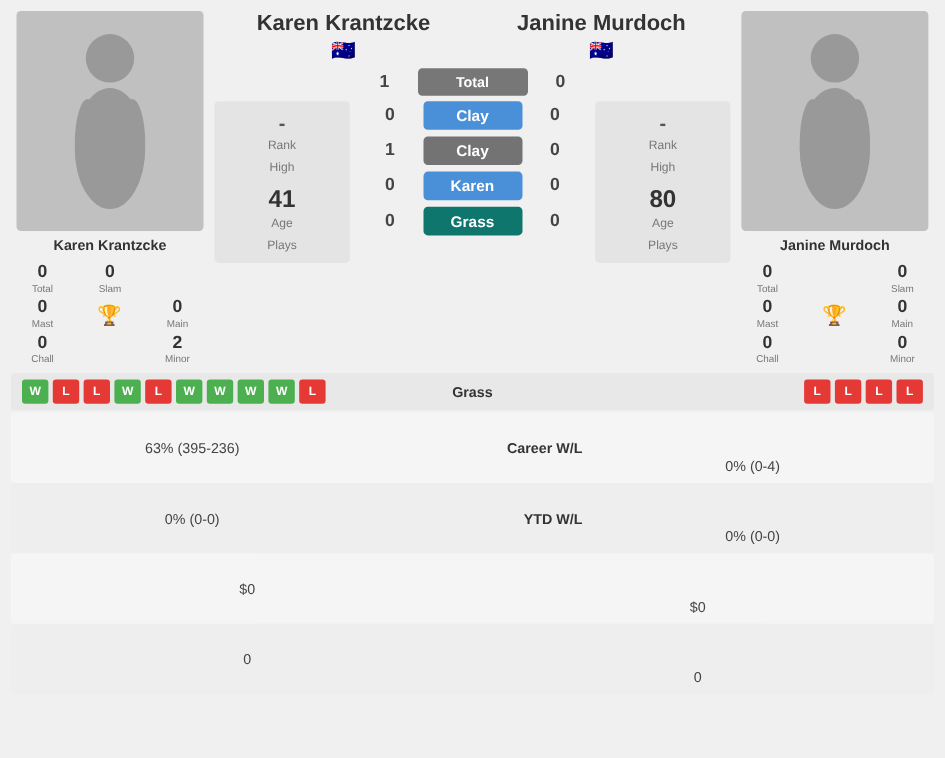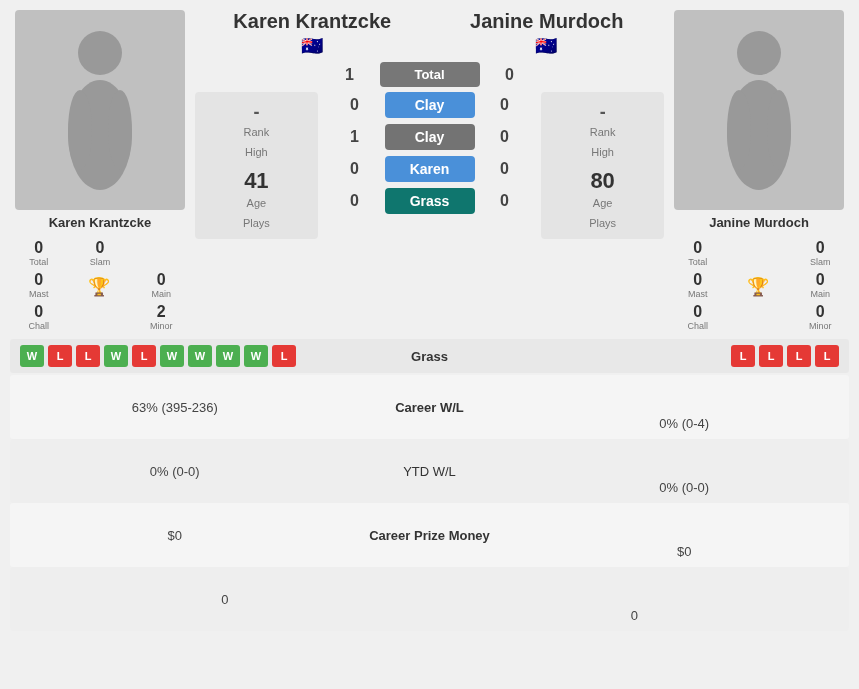--- a/index.html
+++ b/index.html
@@ -267,21 +267,21 @@
 
     .dr-left {
       flex: 1;
       text-align: center;
       font-size: 13px;
       color: #444;
     }
 
     .dr-center {
       width: 200px;
-      text-align: center;
+      text-align: right;
       font-weight: bold;
       font-size: 13px;
       color: #333;
     }
 
     .dr-right {
       flex: 1;
       text-align: center;
       font-size: 13px;
       color: #444;
@@ -490,26 +490,25 @@
     </div>
 
     <div id="stats-rows">
         <div class="data-row">
     <div class="dr-left">63% (395-236)</div>
     <div class="dr-center" style="font-weight:bold;">Career W/L</div>
     <div class="dr-right">0% (0-4)</div>
   </div>
         <div class="data-row data-row-alt">
     <div class="dr-left">0% (0-0)</div>
-    <div class="dr-center" style="font-weight:normal;">YTD W/L</div>
+    <div class="dr-center" style="font-weight:bold;">YTD W/L</div>
     <div class="dr-right">0% (0-0)</div>
   </div>
         <div class="data-row">
     <div class="dr-left">$0</div>
-    <div class="dr-center" style="font-weight:bold;">Career Prize Money</div>
     <div class="dr-right">$0</div>
   </div>
         <div class="data-row data-row-alt">
     <div class="dr-left">0</div>
     <div class="dr-right">0</div>
   </div>
       </div>
 
   </div>
 </div>

